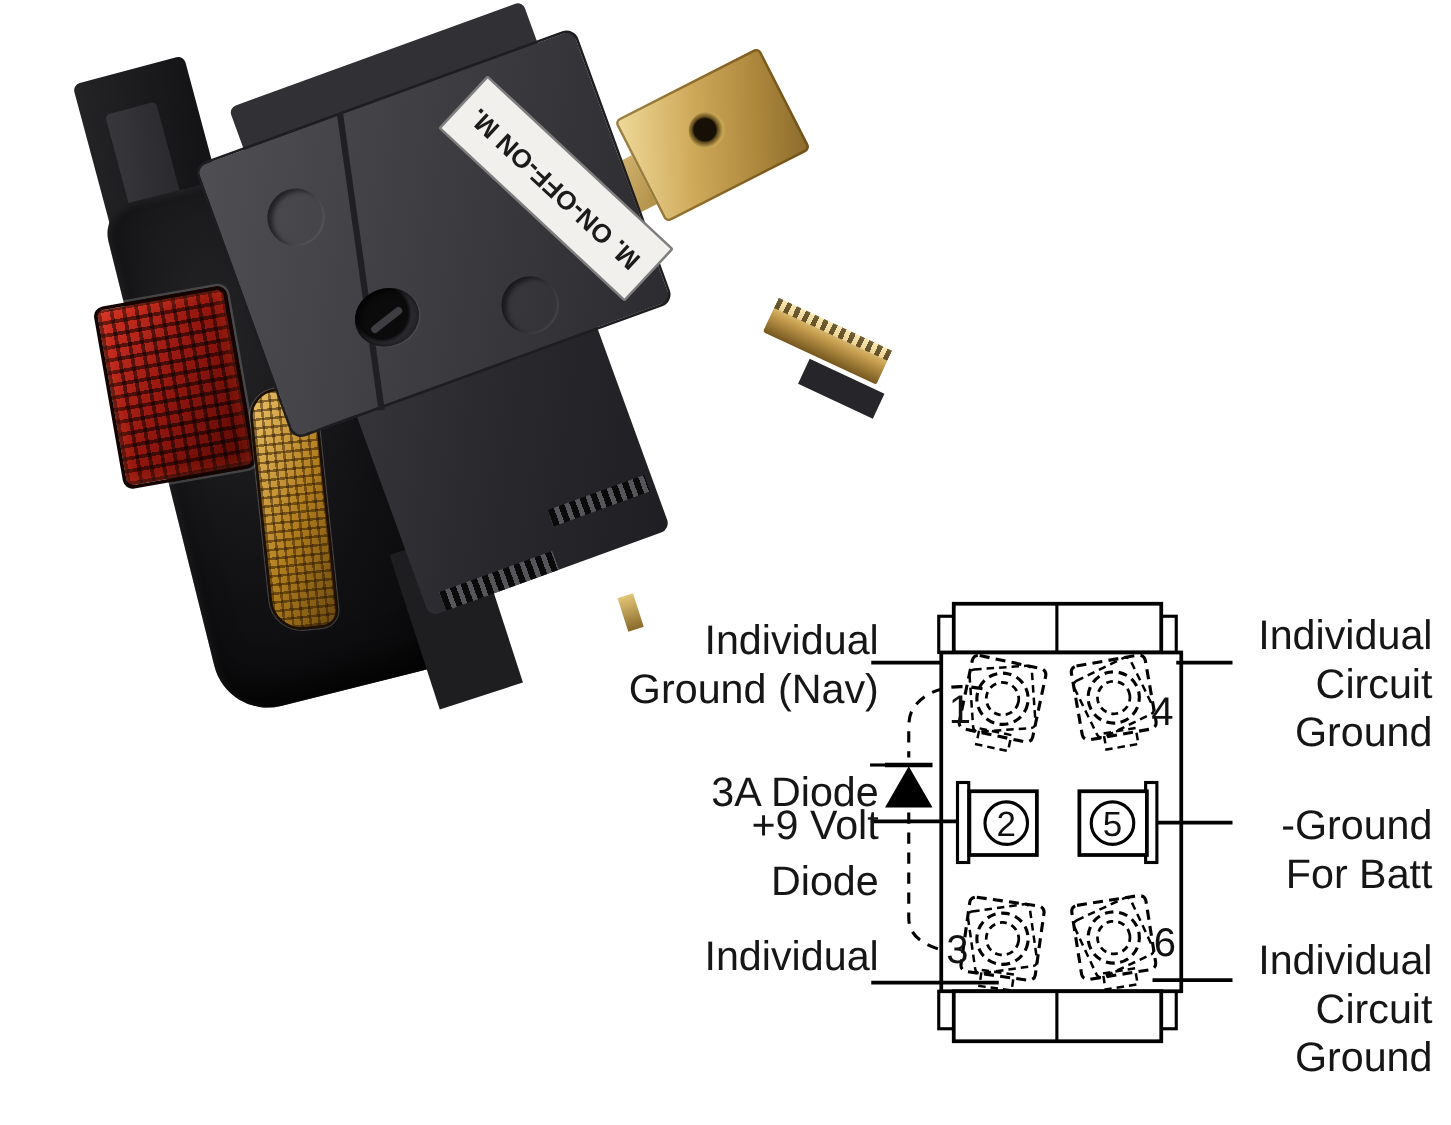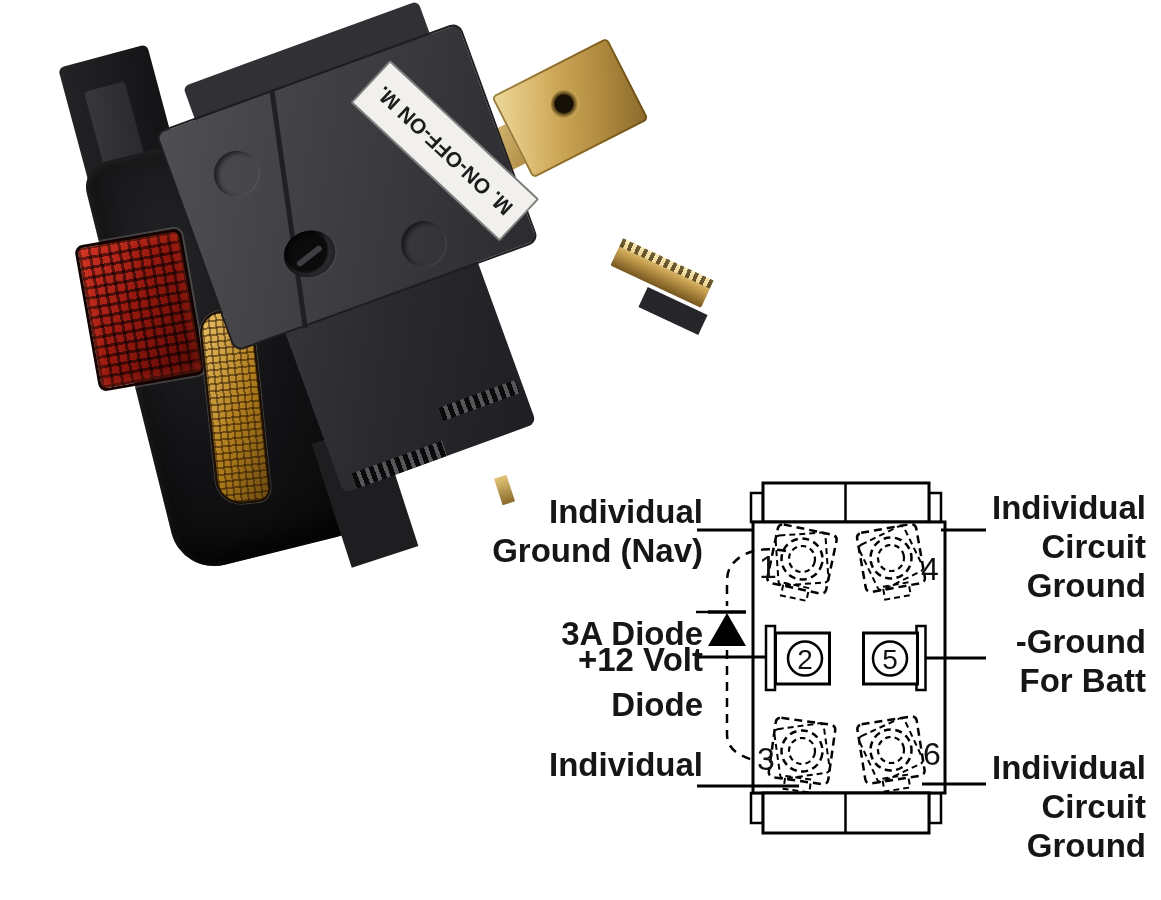--- a/index.html
+++ b/index.html
@@ -75,21 +75,21 @@
   .label-strip{left:390px;top:60px;width:200px;height:54px;transform:rotate(43deg);transform-origin:0 0;
     background:#f1f0ed;border:2px solid #7e7e7e;border-radius:2px;
     display:flex;align-items:center;justify-content:center;}
   .label-strip span{position:static;display:block;transform:rotate(180deg);
     font-weight:bold;font-size:21px;letter-spacing:0px;color:#1b1b1b;white-space:nowrap;}
 
   .term-glint{left:498px;top:476px;width:13px;height:28px;transform:rotate(-18deg);
     background:linear-gradient(180deg,#e3c678,#8a6a2a);}
 
   
-  .dlabel{position:absolute;color:#161616;font-size:33px;line-height:39px;text-align:right;font-weight:bold;}
+  .dlabel{position:absolute;color:#161616;font-size:33px;line-height:39px;text-align:right;}
   .dlabel.left{left:443px;width:260px;}
   .dlabel.right{left:988px;width:158px;}
   .dlabel.batt{line-height:45px;}
 
   svg text{font-family:"Liberation Sans", sans-serif;fill:#111;}
 </style>
 </head>
 <body>
 
 <div id="canvas">
@@ -214,33 +214,33 @@
   </svg>
 
   <div class="dlabel left" style="top:492px">
     <div>Individual</div>
     <div>Ground (Nav)</div>
   </div>
   <div class="dlabel left" style="top:614px">
     <div>3A Diode</div>
   </div>
   <div class="dlabel left batt" style="top:637px">
-    <div>+12 Volt</div>
+    <div>+9 Volt</div>
     <div>Diode</div>
   </div>
   <div class="dlabel left" style="top:745px">
     <div>Individual</div>
   </div>
 
   <div class="dlabel right" style="top:488px">
     <div>Individual</div>
     <div>Circuit</div>
     <div>Ground</div>
   </div>
-  <div class="dlabel right" style="top:622px">
+  <div class="dlabel right" style="top:640px">
     <div>-Ground</div>
     <div>For Batt</div>
   </div>
   <div class="dlabel right" style="top:748px">
     <div>Individual</div>
     <div>Circuit</div>
     <div>Ground</div>
   </div>
 
 </div>

